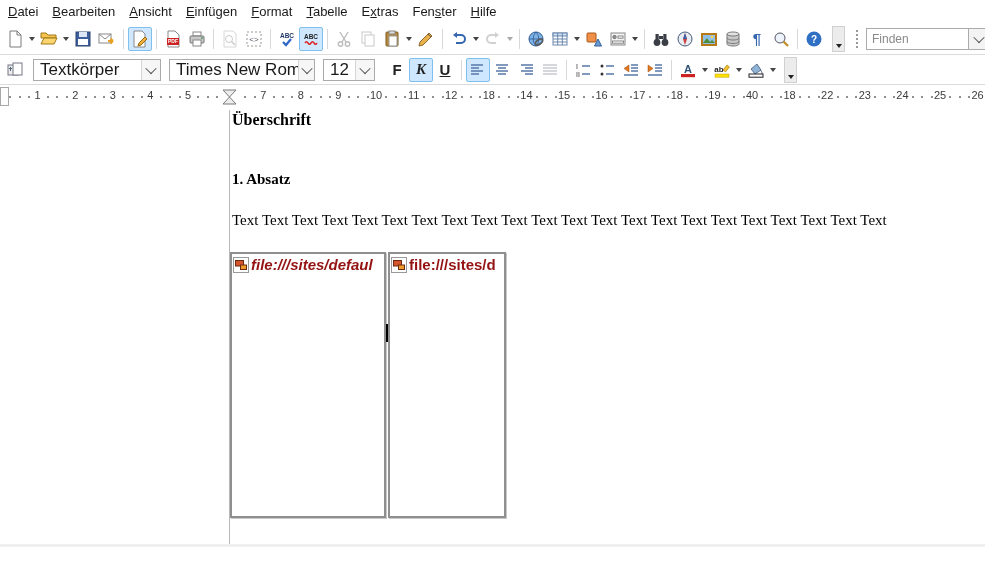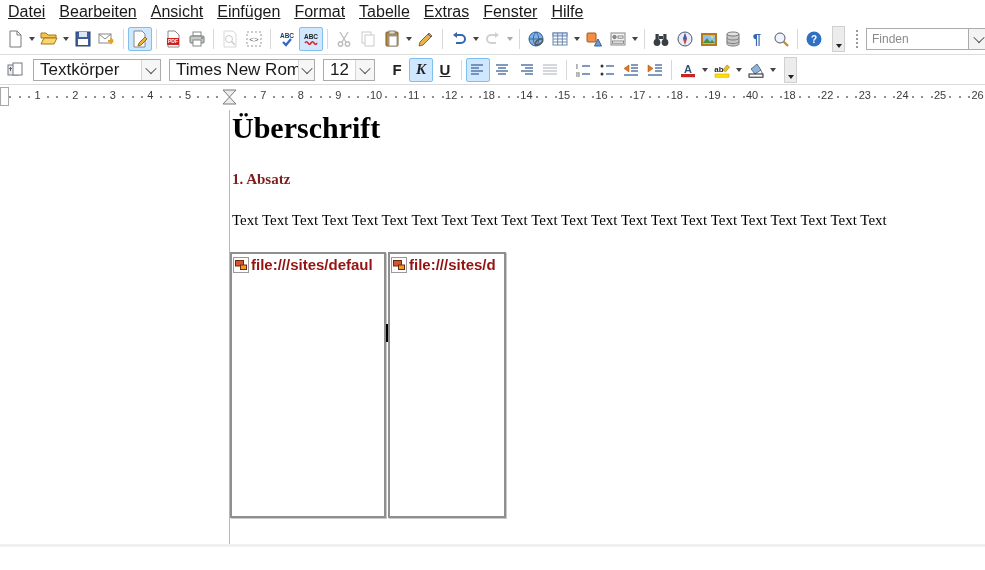--- a/index.html
+++ b/index.html
@@ -7,21 +7,21 @@
   .app {
     position:relative; width:985px; height:570px; overflow:hidden;
     font-family:"Liberation Sans", sans-serif; color:#1a1a1a; background:#fff;
   }
   
   .titlebar { height:23px; display:flex; align-items:center; padding-left:4px; background:#fff; }
   .titlebar .app-icon { width:17px; height:16px; margin-right:6px; }
   .titlebar .title-text { font-size:12px; color:#111; }
   
   .menubar { height:23px; display:flex; align-items:center; background:#fff; padding-left:1px; }
-  .menu-item { font-size:16px; padding:3px 7px; cursor:default;text-decoration:underline; }
+  .menu-item { font-size:13px; padding:3px 7px; cursor:default; }
   .menu-item .acc { text-decoration:underline; }
   
   .toolbar { display:flex; align-items:center; background:#fff; border-bottom:1px solid #dcdcdc; }
   .toolbar1 { height:32px; padding:0 3px; }
   .toolbar2 { height:30px; padding:0 3px; }
   .tb-btn { width:24px; height:24px; display:flex; align-items:center; justify-content:center;
             border:1px solid transparent; border-radius:2px; flex:0 0 auto; }
   .tb-btn.active { background:#cfe8ff; border-color:#7fc0ee; }
   .tb-btn.dis { opacity:.38; filter:grayscale(.7); }
   .tb-btn svg { display:block; }
@@ -54,26 +54,26 @@
   
   .ruler { position:relative; height:24px; background:#fff; overflow:hidden; }
   .ruler-num { position:absolute; top:4px; transform:translateX(-50%); font-size:11px; color:#3c3c3c; }
   .ruler-dot { position:absolute; top:11px; width:2px; height:2px; background:#6a6a6a; border-radius:1px; }
   .ruler-startbox { position:absolute; left:0; top:2px; width:9px; height:19px; border:1px solid #a8a8a8; background:#fdfdfd; }
   .indent-marker { position:absolute; left:222px; top:4px; }
   
   .doc-area { position:relative; height:438px; background:#fff; overflow:hidden;
               font-family:"Liberation Serif","DejaVu Serif",serif; }
   .text-boundary { position:absolute; left:229px; top:1px; bottom:0; width:1px; background:#b8b8b8; }
-  .doc-heading { position:absolute; left:232px; top:2px; font-size:30px; font-weight:bold; color:#000; }
-  .doc-subheading { position:absolute; left:232px; top:62px; font-size:15px; font-weight:bold; color:#7f1d1d; }
+  .doc-heading { position:absolute; left:232px; top:2px; font-size:16px; font-weight:bold; color:#000; }
+  .doc-subheading { position:absolute; left:232px; top:62px; font-size:15px; font-weight:bold; color:#000000; }
   .doc-body-text { position:absolute; left:232px; top:103px; font-size:15px; color:#000; white-space:nowrap; }
   .img-frame { position:absolute; top:143px; height:266px; border:2px solid #8f8f8f; background:#fff;
                box-shadow:1px 1px 0 #c9c9c9; overflow:hidden; }
-  .img-frame.f1 { left:230px; width:156px; }
+  .img-frame.f1 { left:230px; width:156px;font-style:italic; }
   .img-frame.f2 { left:388px; width:118px; }
   .frame-header { display:flex; align-items:center; padding:2px 1px; white-space:nowrap; overflow:hidden; }
   .broken-img-icon { width:16px; height:16px; flex:0 0 auto; margin-right:2px; }
   .frame-link { font-size:15px; font-weight:bold; color:#941212; font-family:"Liberation Sans",sans-serif; }
   .text-cursor { position:absolute; left:386px; top:215px; width:2px; height:18px; background:#000; }
   .doc-note { position:absolute; left:508px; top:180px; font-size:15px; font-style:italic; color:#b22a2a; white-space:nowrap; }
   .doc-note .u-straight { text-decoration:underline; }
   .doc-note .u-wavy { text-decoration:underline wavy #d86060; text-underline-offset:3px; }
   .bottom-edge { position:absolute; left:0; bottom:0; width:100%; height:3px; background:#f0f0f0; }
 </style>

